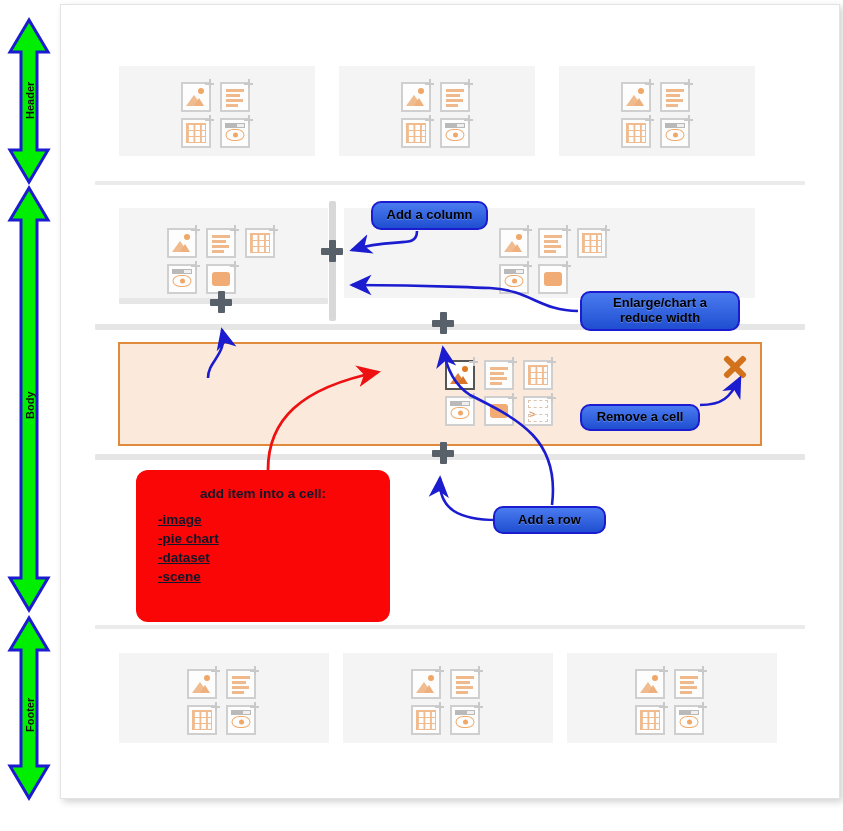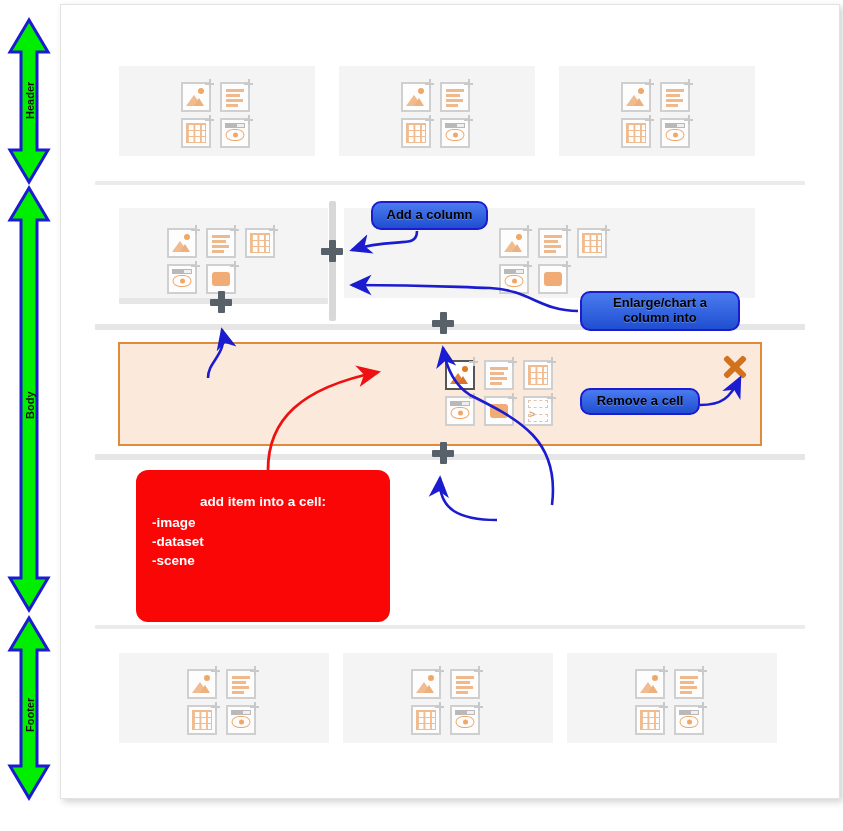--- a/index.html
+++ b/index.html
@@ -106,25 +106,25 @@
   .callout{position:absolute;background:#2a5bd7;color:#000;
     border:2px solid #1b1bcf;border-radius:10px;
     font-size:13px;font-weight:bold;text-align:center;
     display:flex;align-items:center;justify-content:center;
     line-height:1.15;padding:4px 8px;box-sizing:border-box;
     background-image:linear-gradient(#4a7bf0,#1f4fd0);
     text-shadow:0 1px 0 rgba(255,255,255,.25);
   }
   .callout.red{
     background:#fb0606;background-image:none;border:none;border-radius:12px;
-    color:#ffffff;display:block;text-align:left;padding:24px 14px;
+    color:#0f172a;display:block;text-align:left;padding:16px 14px;
     font-size:13.5px;text-shadow:none;
   }
   .callout.red .rtitle{display:block;text-align:center;font-weight:bold;margin-bottom:3px;}
-  .callout.red ul{margin:2px;padding:0;list-style:none;}
+  .callout.red ul{margin:8px;padding:0;list-style:none;text-decoration:underline;}
   .callout.red li{margin:0;padding:0;line-height:1.42;font-weight:bold;}
 
   
   .arrowlayer{position:absolute;left:0;top:0;width:843px;height:831px;pointer-events:none;}
 
   
   .bandwrap{position:absolute;left:0;top:0;width:60px;height:831px;}
   .bandlabel{position:absolute;left:0;width:60px;text-align:center;
      font-size:11px;font-weight:bold;color:#111;
      writing-mode:vertical-rl;transform:rotate(180deg);
@@ -496,31 +496,35 @@
 
     <path d="M268,470 C268,420 300,388 378,372" fill="none" stroke="#ee1111" stroke-width="2.8" marker-end="url(#ahr)"></path>
   </svg>
 
   <div class="callout" style="left:371px;top:201px;width:117px;height:29px;">
     <span>Add a column</span>
   </div>
 
   <div class="callout" style="left:580px;top:291px;width:160px;height:40px;flex-direction:column;">
     <span>Enlarge/chart a</span>
-    <span>column into</span>
-  </div>
-
-
-  <div class="callout" style="left:580px;top:388px;width:120px;height:27px;">
+    <span>reduce width</span>
+  </div>
+
+
+  <div class="callout" style="left:580px;top:404px;width:120px;height:27px;">
     <span>Remove a cell</span>
   </div>
 
+  <div class="callout" style="left:493px;top:506px;width:113px;height:28px;">
+    <span>Add a row</span>
+  </div>
 
   <div class="callout red" style="left:136px;top:470px;width:254px;height:152px;">
     <span class="rtitle">add item into a cell:</span>
     <ul>
       <li>-image</li>
+      <li>-pie chart</li>
       <li>-dataset</li>
       <li>-scene</li>
     </ul>
   </div>
 
 </div>
 
 </body></html>

